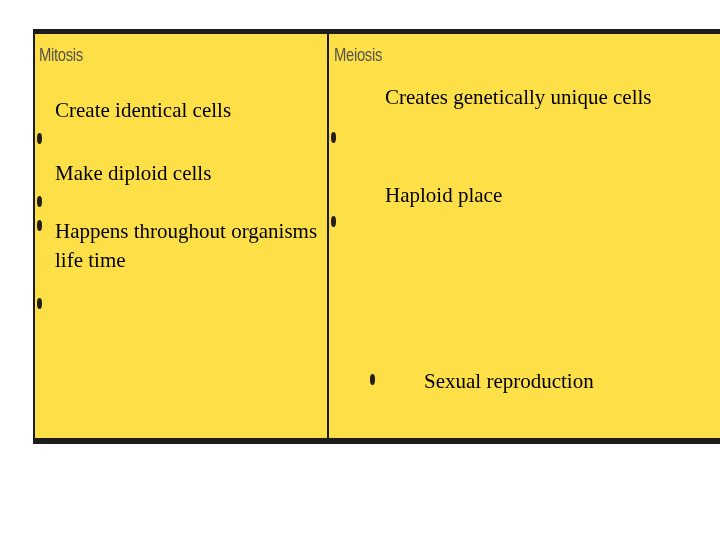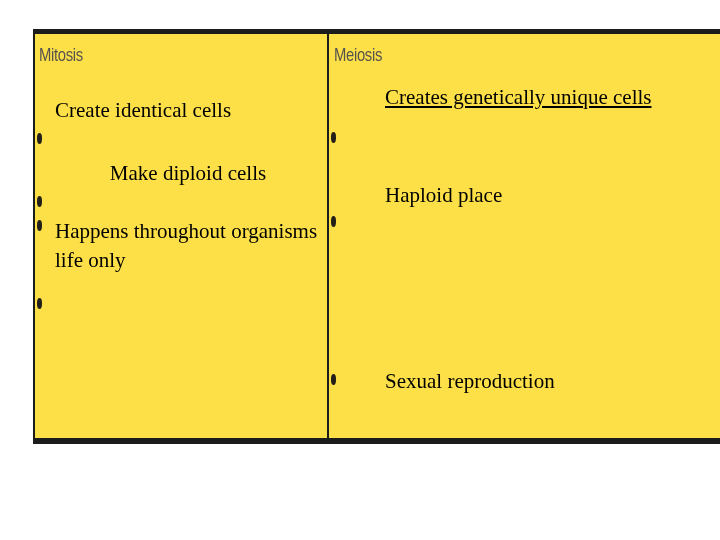--- a/index.html
+++ b/index.html
@@ -86,56 +86,56 @@
     font-size: 21px;
     line-height: 29px;
   }
 
   .column-left .bullet-text  { margin-left: 20px; padding-right: 2px; }
   .column-right .bullet-text { margin-left: 56px; padding-right: 4px; }
 
   
   .column-left  .item-0 { top: 62px; }
   .column-left  .item-0 .bullet-marker { top: 37px; }
-  .column-left  .item-1 { top: 125px; text-align: center; }
+  .column-left  .item-1 { top: 125px; }
   .column-left  .item-1 .bullet-marker { top: 37px; }
   .column-left  .item-2 { top: 183px; }
   .column-left  .item-2 .bullet-marker { top: 3px; }
   .column-left  .item-3 { top: 260px; height: 14px; }
   .column-left  .item-3 .bullet-marker { top: 4px; }
 
   
-  .column-right .item-0 { top: 49px; text-decoration: underline; }
+  .column-right .item-0 { top: 49px; }
   .column-right .item-0 .bullet-marker { top: 49px; }
   .column-right .item-1 { top: 147px; }
   .column-right .item-1 .bullet-marker { top: 35px; }
   .column-right .item-2 { top: 203px; }
   .column-right .item-2 .bullet-marker { top: 52px; }
-  .column-right .item-3 { top: 333px; }
+  .column-right .item-3 { top: 333px; margin-left: 39px; }
   .column-right .item-3 .bullet-marker { top: 7px; }
 </style>
 </head>
 <body>
 
 <div id="comparison-table">
 
   <div class="column column-left">
     <div class="col-header">Mitosis</div>
     <ul class="bullet-list">
       <li class="bullet-item item-0">
         <span class="bullet-marker"></span>
         <span class="bullet-text">Create identical cells</span>
       </li>
       <li class="bullet-item item-1">
         <span class="bullet-marker"></span>
         <span class="bullet-text">Make diploid cells</span>
       </li>
       <li class="bullet-item item-2">
         <span class="bullet-marker"></span>
-        <span class="bullet-text">Happens throughout organisms life only</span>
+        <span class="bullet-text">Happens throughout organisms life time</span>
       </li>
       <li class="bullet-item item-3">
         <span class="bullet-marker"></span>
         <span class="bullet-text"></span>
       </li>
     </ul>
   </div>
 
   <div class="column column-right">
     <div class="col-header">Meiosis</div>

